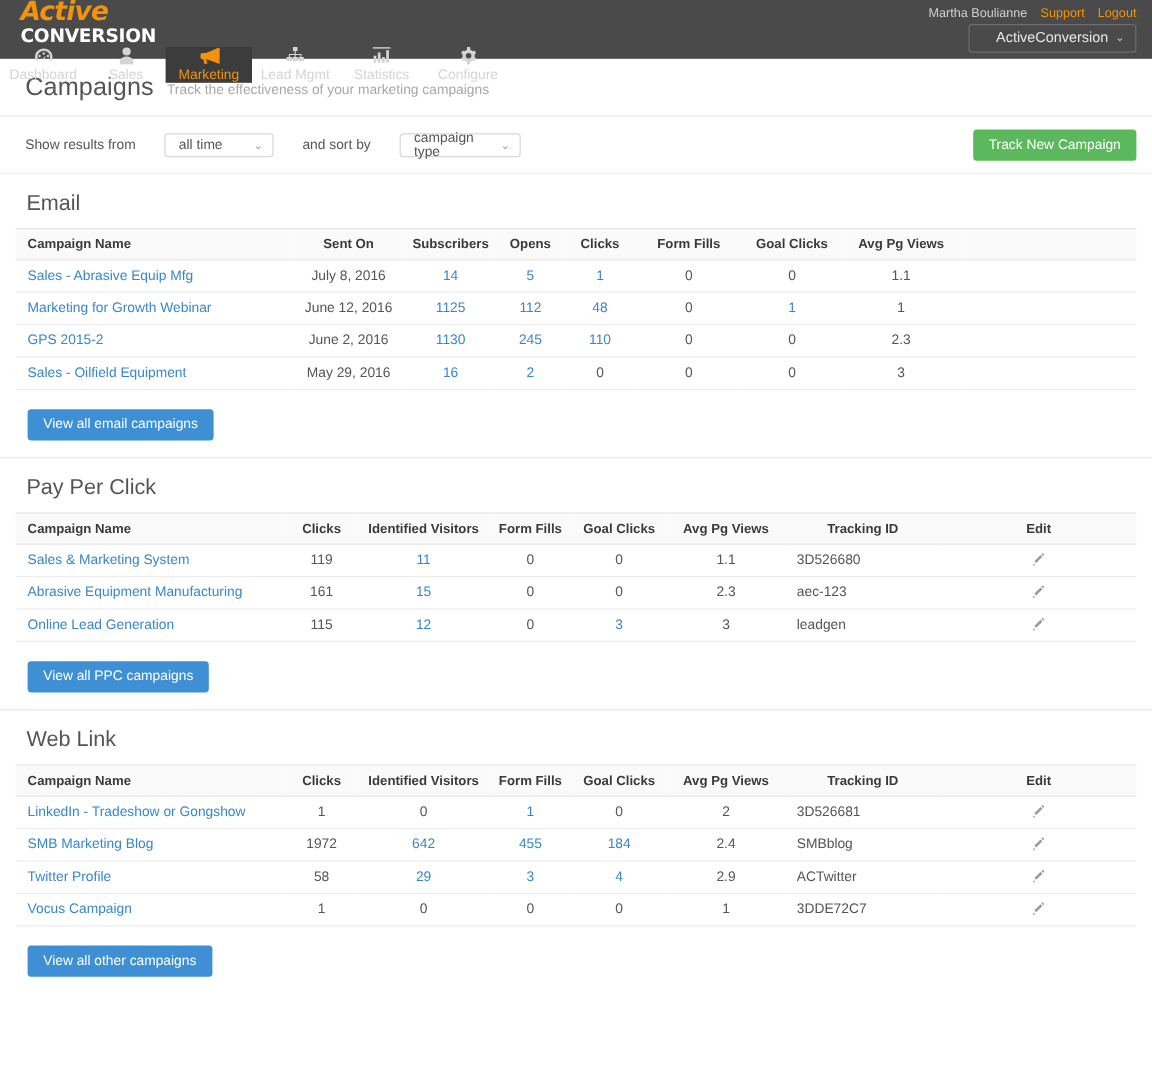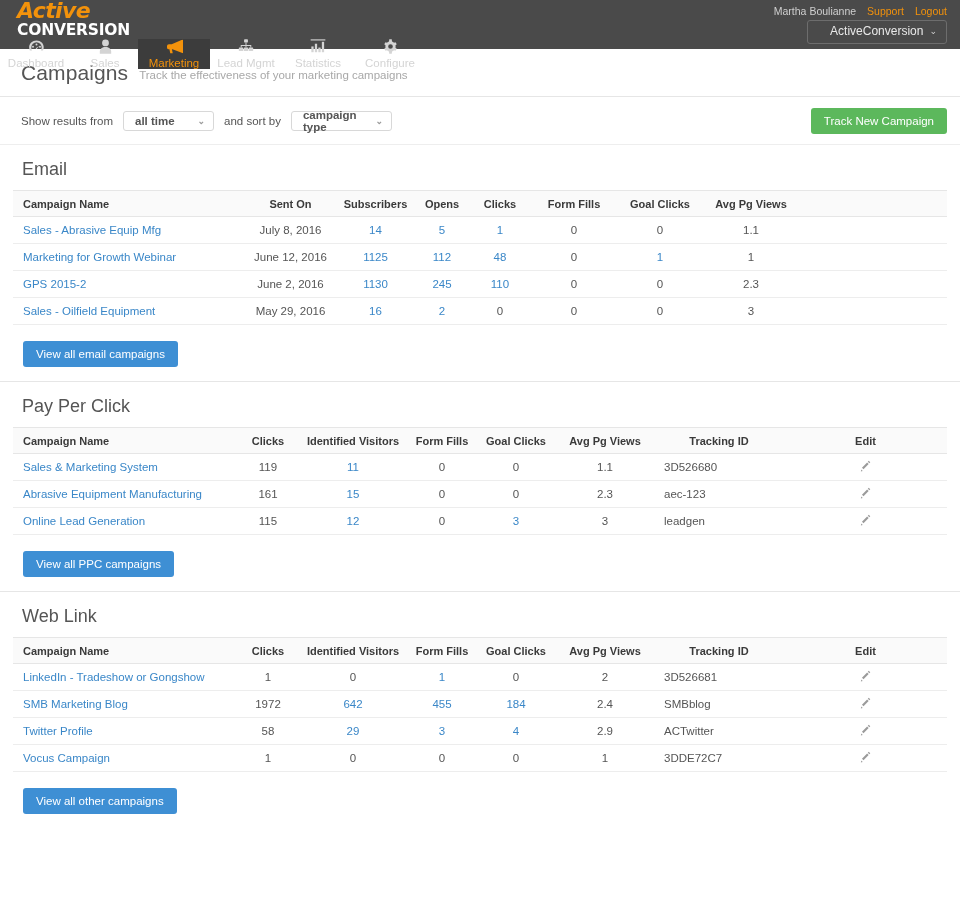--- a/index.html
+++ b/index.html
@@ -115,38 +115,37 @@
   }
   .page-sub { font-size: 11.5px; color: #a8a8a8; padding-top: 5px; }
 
   
   .filterbar {
     height: 48px;
     position: relative;
     display: flex;
     align-items: center;
     padding-left: 21px;
-    gap: 10px;
+    gap: 24px;
     border-bottom: 1px solid #eeeeee;
   }
   .filter-label { font-size: 11.5px; color: #555555; }
   .select-box {
     border: 1px solid #d8d8d8;
     border-radius: 3px;
     background: #ffffff;
     height: 20px;
     display: flex;
     align-items: center;
     justify-content: space-between;
     padding: 0 8px 0 11px;
     font-size: 11.5px;
     color: #555555;
     cursor: pointer;
     gap: 14px;
-    font-weight: bold;
   }
   .select-box.w1 { width: 91px; }
   .select-box.w2 { width: 101px; }
   .select-caret { color: #9a9a9a; font-size: 9px; }
 
   .btn-green {
     position: absolute;
     right: 13px;
     top: 11px;
     background: #5cb85c;

